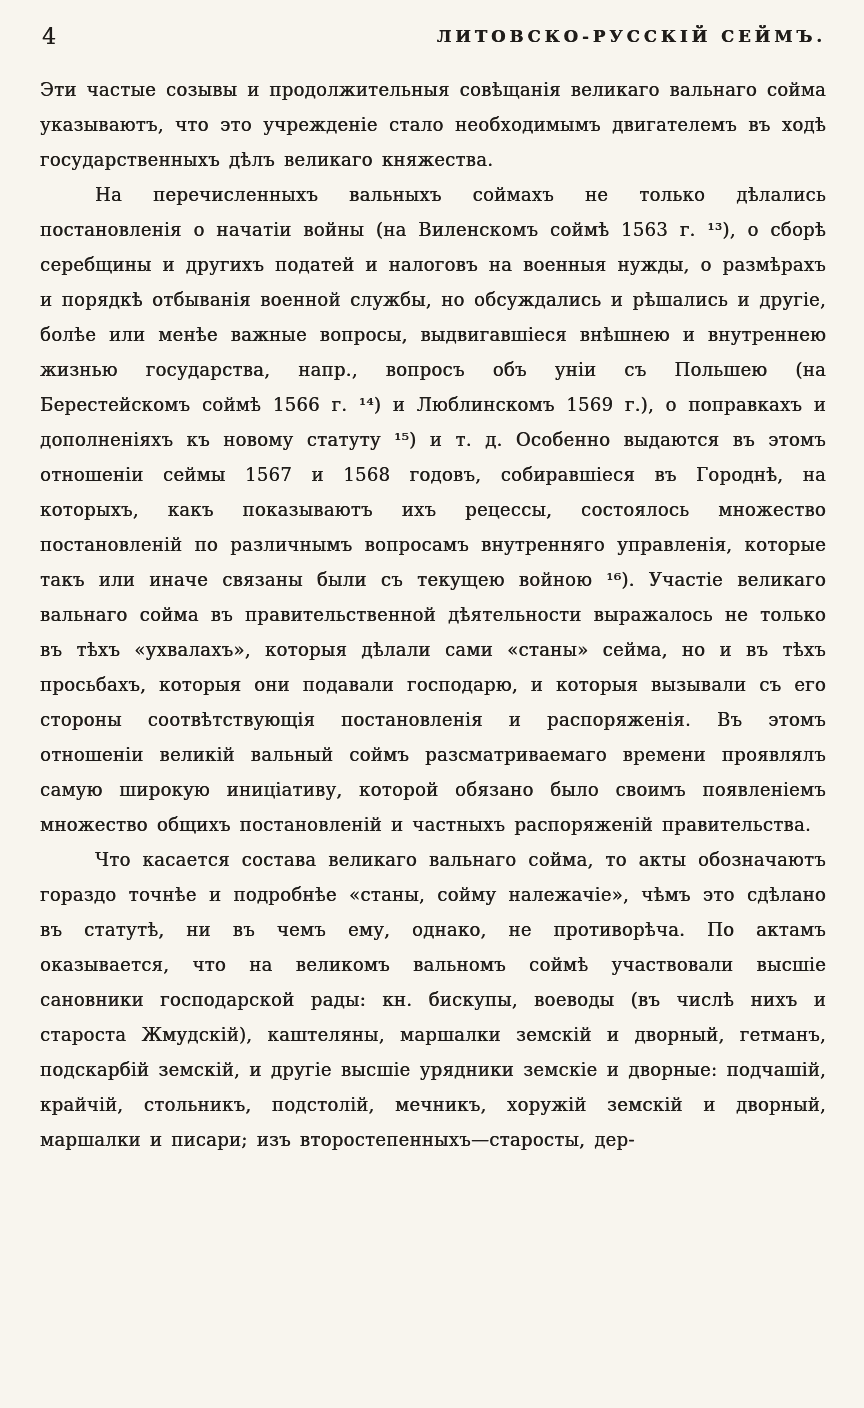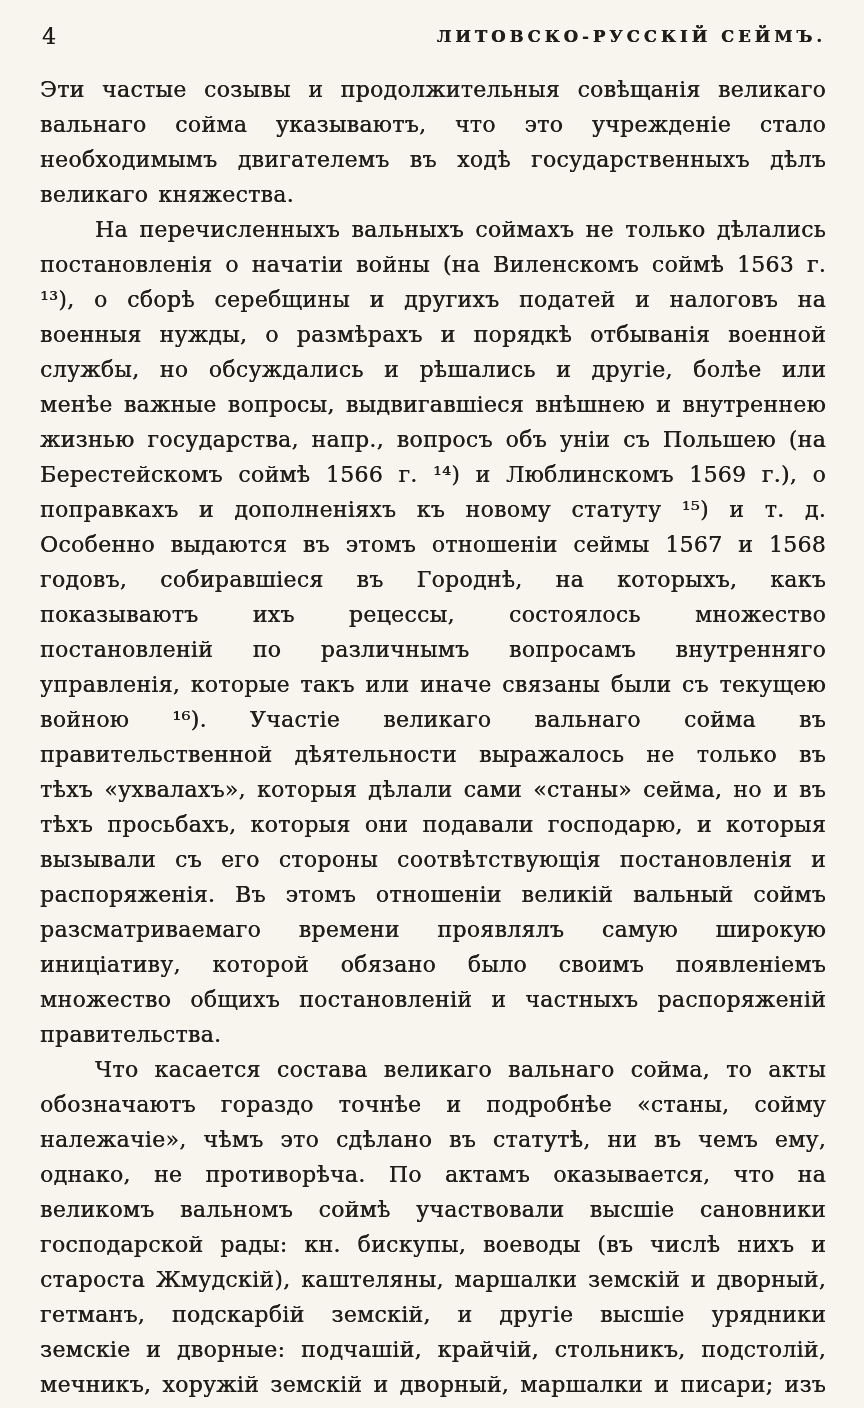--- a/index.html
+++ b/index.html
@@ -38,21 +38,21 @@
     left: 0;
     right: 0;
     top: 5px;
     text-align: right;
     font-size: 16.5px;
     font-weight: bold;
     letter-spacing: 4px;
   }
   .body-text p {
     margin: 0;
-    font-size: 22px;
+    font-size: 18px;
     line-height: 35px;
     text-align: justify;
     text-indent: 55px;
     word-spacing: 3px;
     letter-spacing: 0.3px;
   }
   .body-text p.no-indent {
     text-indent: 0;
   }
 </style>

